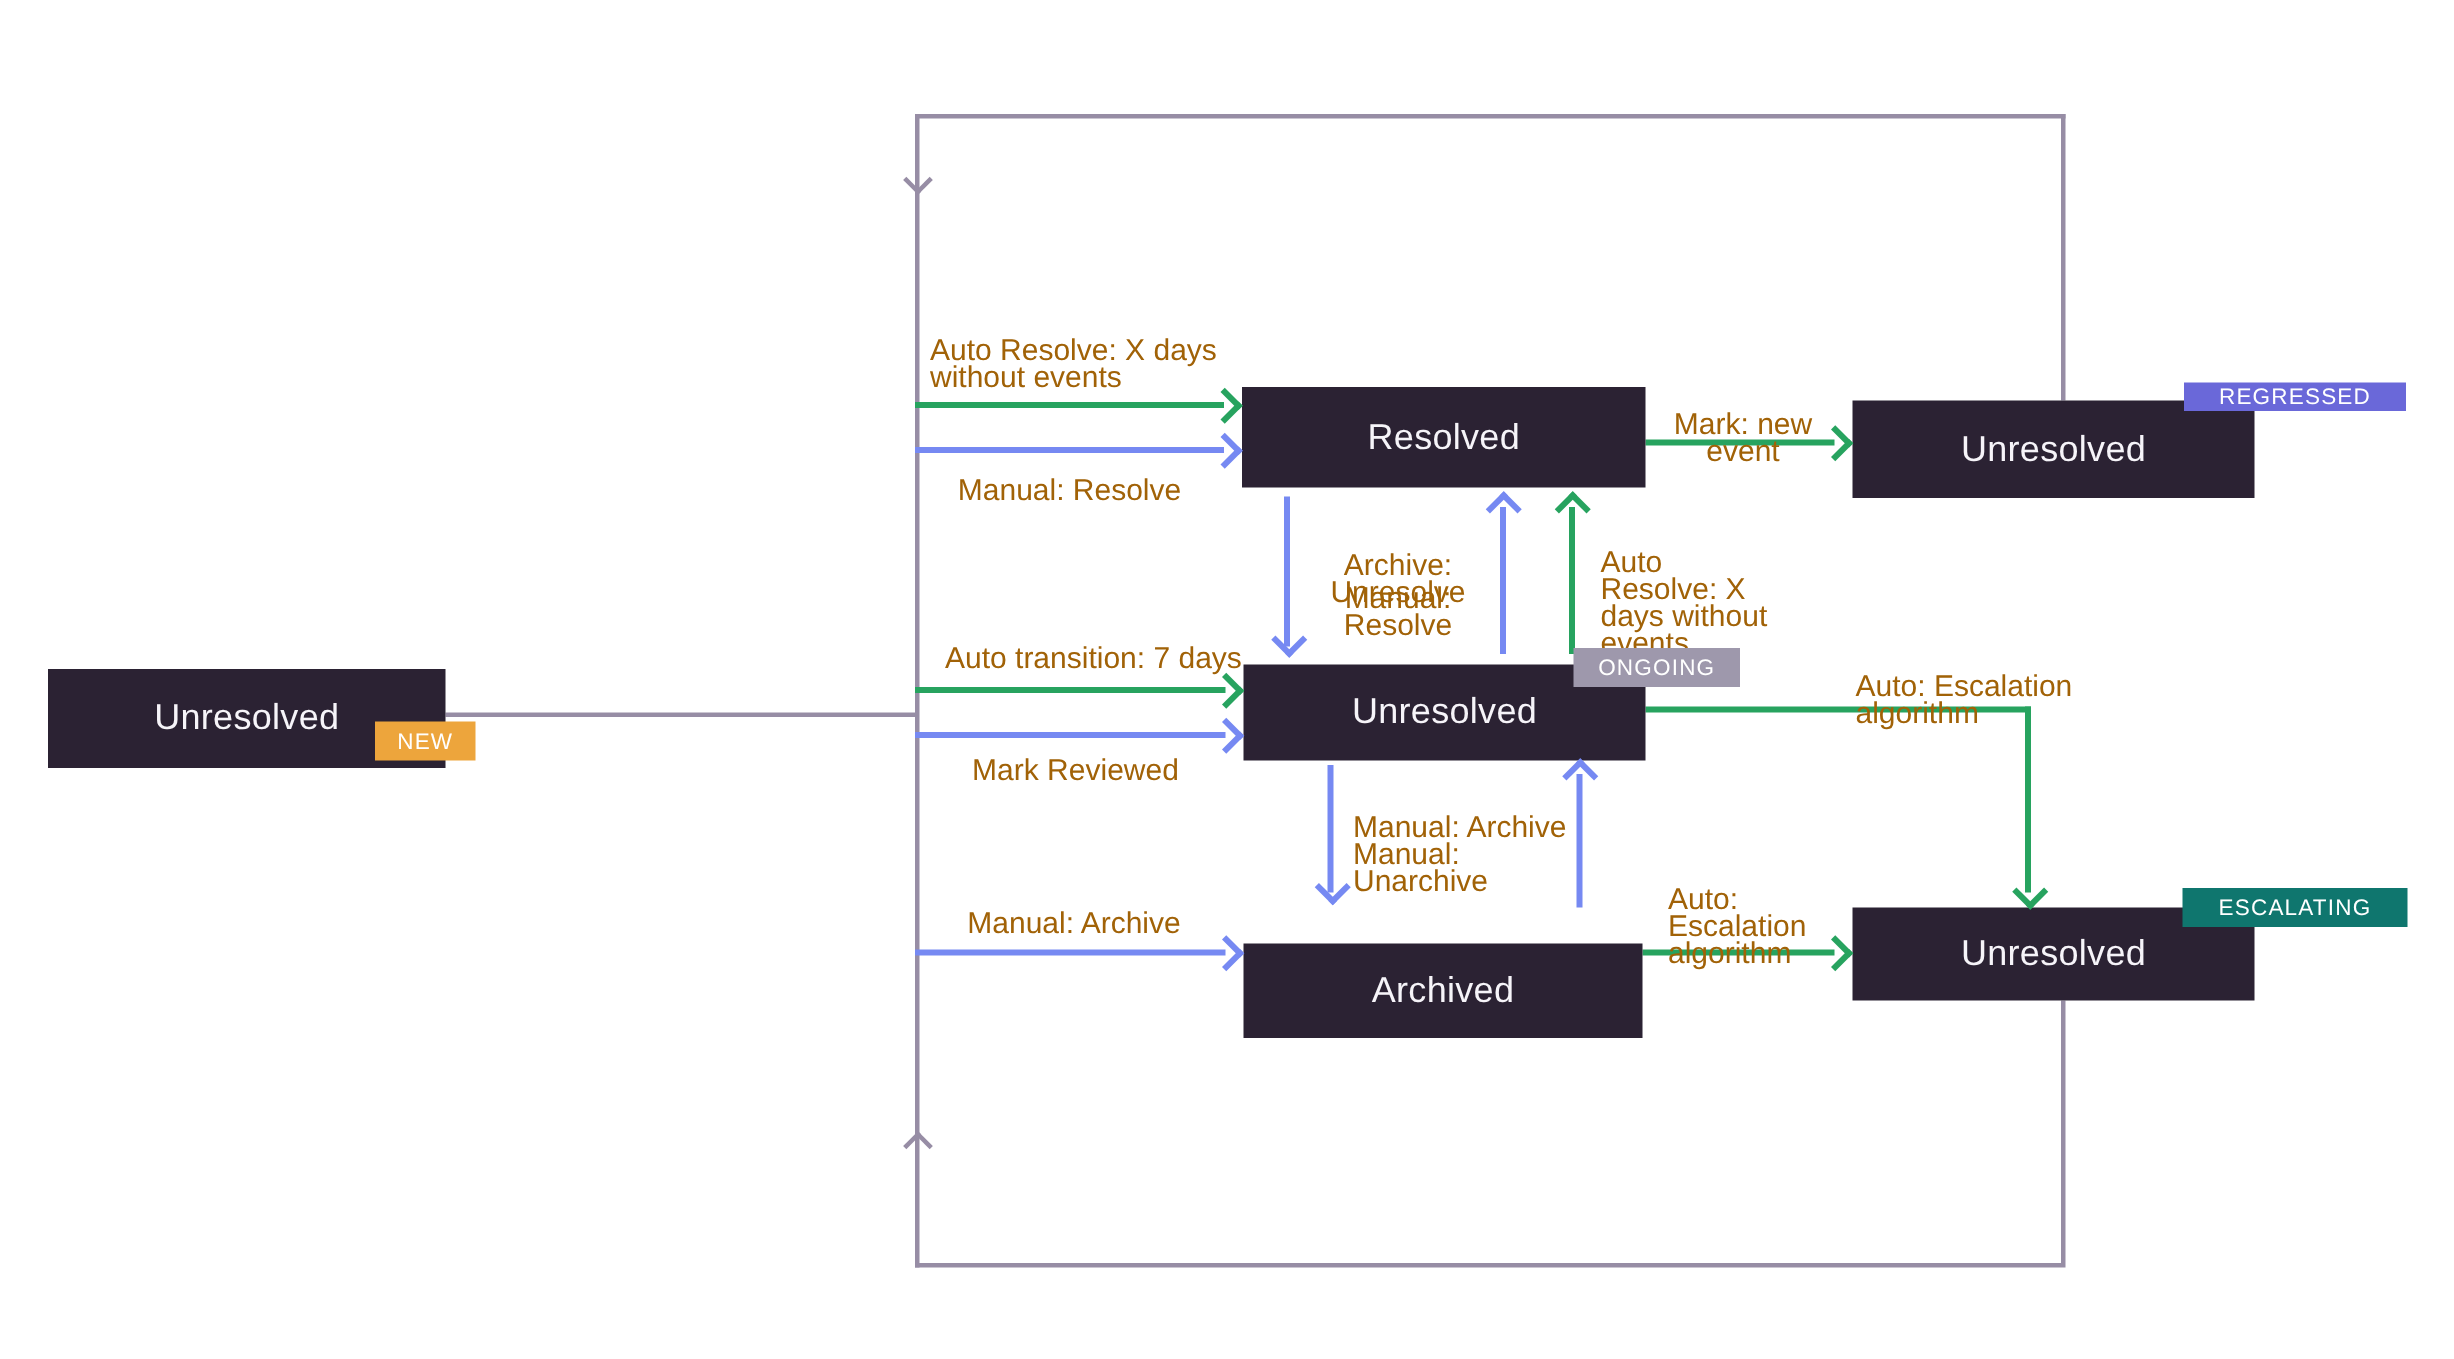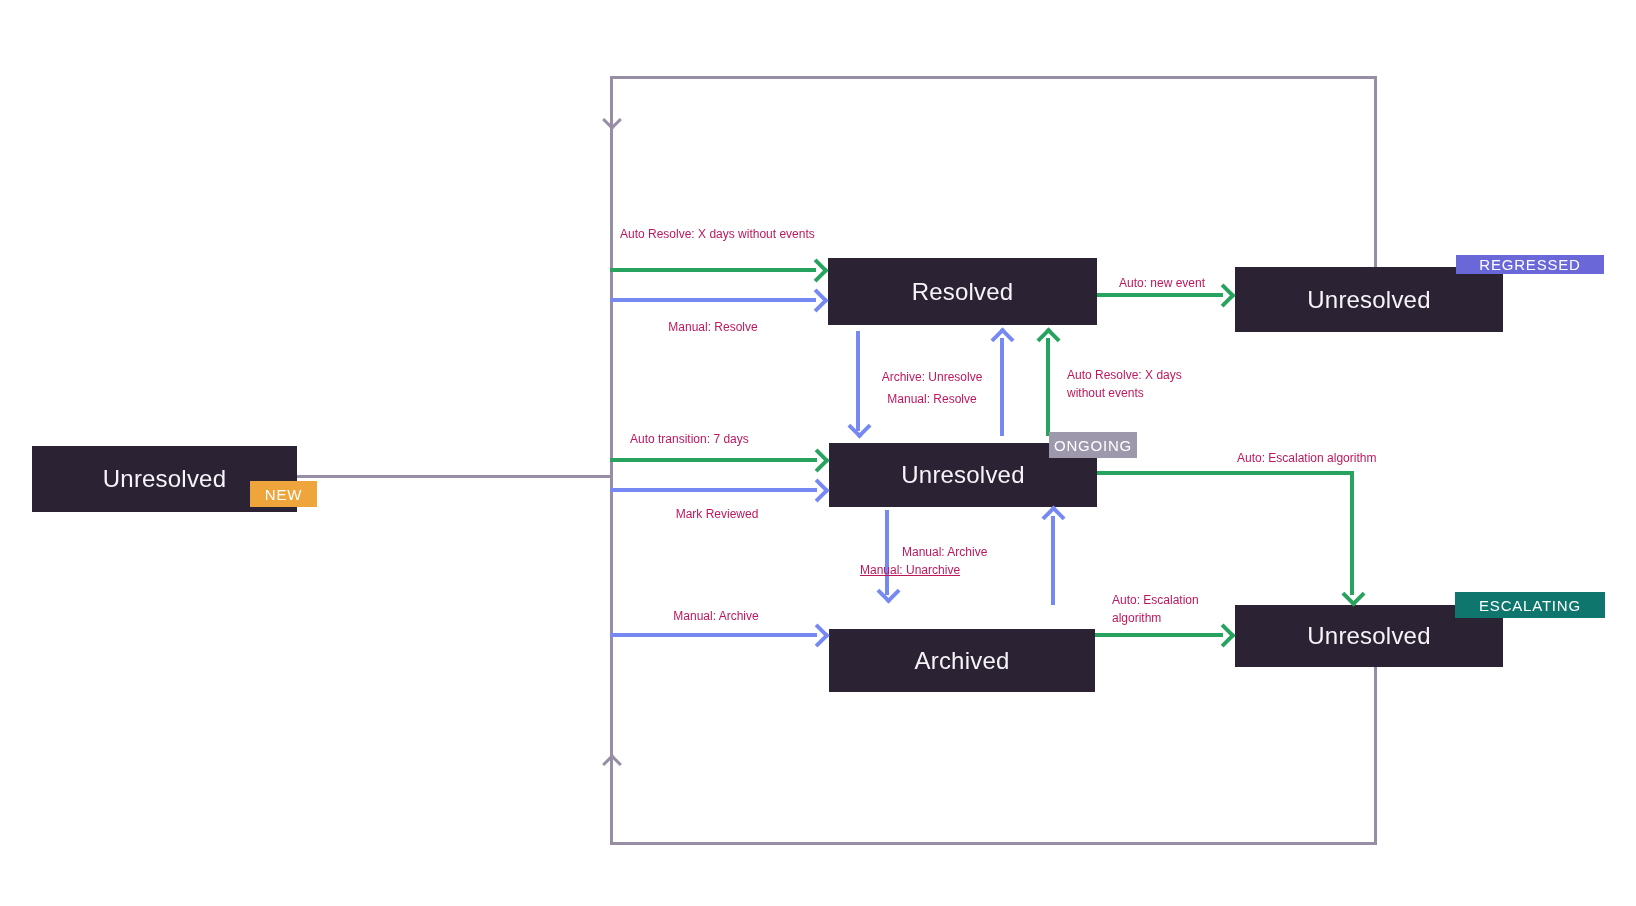--- a/index.html
+++ b/index.html
@@ -17,21 +17,21 @@
   .badge{
     position:absolute;color:#ffffff;font-size:15px;font-weight:500;letter-spacing:.8px;
     display:flex;align-items:center;justify-content:center;z-index:5;
   }
   .badge.new{background:#EDA53C;}
   .badge.regressed{background:#6A68D9;}
   .badge.ongoing{background:#9E98AC;}
   .badge.escalating{background:#0f766e;}
   
   .elabel{
-    position:absolute;font-size:12px;line-height:18px;color:#be185d;z-index:4;
+    position:absolute;font-size:20px;line-height:18px;color:#a16207;z-index:4;
   }
   .center{text-align:center;}
   
   .green{color:#27A35F;}
   .blue{color:#7689F2;}
   .gray{color:#978DA5;}
   .hl{position:absolute;height:4px;background:currentColor;}
   .vl{position:absolute;width:4px;background:currentColor;}
   .ghl{position:absolute;height:3px;background:currentColor;}
   .gvl{position:absolute;width:3px;background:currentColor;}
@@ -110,30 +110,30 @@
     </div>
   <div class="node" style="left:829px;top:605px;width:266px;height:63px;margin-top:24px;">
       <span>Archived</span>
     </div>
   <div class="node" style="left:1235px;top:605px;width:268px;height:62px;">
       <span>Unresolved</span>
     </div>
 
   <div class="badge new" style="left:250px;top:435px;width:67px;height:26px;margin-top:46px;">NEW</div>
   <div class="badge regressed" style="left:1456px;top:255px;width:148px;height:19px;">REGRESSED</div>
-  <div class="badge ongoing" style="left:1049px;top:432px;width:88px;height:26px;">ONGOING</div>
+  <div class="badge ongoing" style="left:1049px;top:432px;width:111px;height:26px;">ONGOING</div>
   <div class="badge escalating" style="left:1455px;top:592px;width:150px;height:26px;">ESCALATING</div>
 
   <div class="elabel" style="left:620px;top:225px;width:215px;">Auto Resolve: X days without events</div>
   <div class="elabel center" style="left:633px;top:318px;width:160px;">Manual: Resolve</div>
-  <div class="elabel center" style="left:1097px;top:274px;width:130px;">Auto: new event</div>
+  <div class="elabel center" style="left:1097px;top:274px;width:130px;">Mark: new event</div>
   <div class="elabel center" style="left:862px;top:368px;width:140px;">Archive: Unresolve</div>
   <div class="elabel center" style="left:862px;top:390px;width:140px;">Manual: Resolve</div>
   <div class="elabel" style="left:1067px;top:366px;width:118px;">Auto Resolve: X days without events</div>
   <div class="elabel" style="left:630px;top:430px;width:200px;">Auto transition: 7 days</div>
   <div class="elabel center" style="left:637px;top:505px;width:160px;">Mark Reviewed</div>
   <div class="elabel" style="left:1237px;top:449px;width:200px;">Auto: Escalation algorithm</div>
   <div class="elabel" style="left:902px;top:543px;width:160px;">Manual: Archive</div>
-  <div class="elabel" style="left:860px;top:561px;width:160px;text-decoration:underline;">Manual: Unarchive</div>
+  <div class="elabel" style="left:902px;top:561px;width:160px;">Manual: Unarchive</div>
   <div class="elabel center" style="left:636px;top:607px;width:160px;">Manual: Archive</div>
   <div class="elabel" style="left:1112px;top:591px;width:112px;">Auto: Escalation algorithm</div>
 
 </div>
 
 </body></html>

